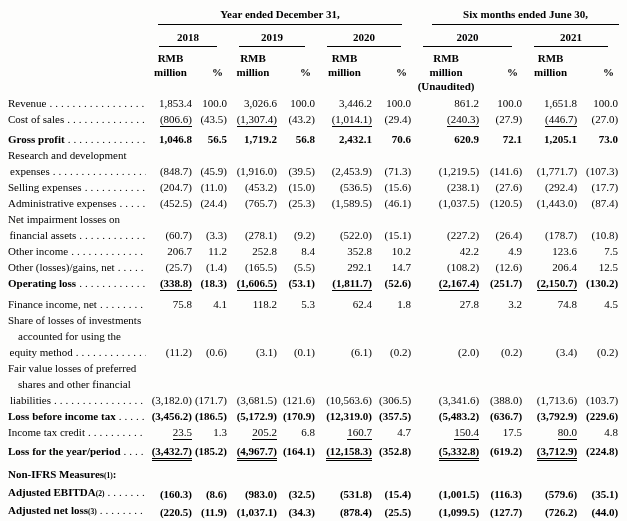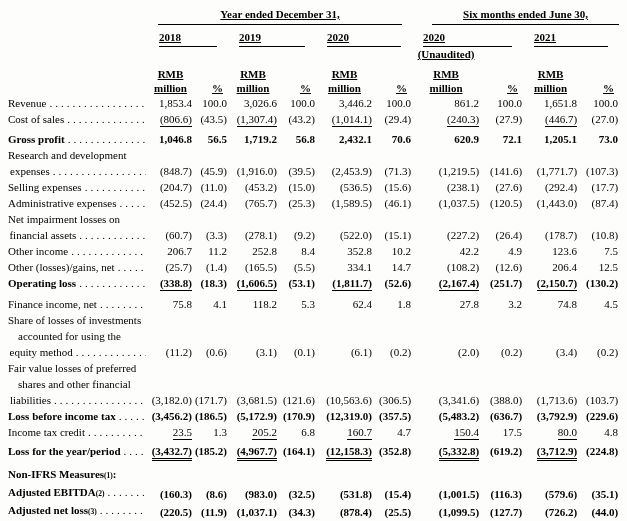--- a/index.html
+++ b/index.html
@@ -2,24 +2,24 @@
 <html><head>
 <meta charset="utf-8">
 <style>
   * { margin:0; padding:0; box-sizing:border-box; }
   html,body { background:#ffffff; }
   body { font-family:"Liberation Serif","DejaVu Serif",serif; color:#000; }
   .page { width:627px; height:521px; background:#fdfdfc; overflow:hidden; padding:6px 8px 0 8px; }
   table { border-collapse:collapse; table-layout:fixed; width:611px; }
   td { font-size:11px; line-height:16px; vertical-align:bottom; }
   
-  thead td { font-weight:bold;text-decoration:underline; }
+  thead td { font-weight:bold; }
   .gline { border-bottom:1.2px solid #000; text-align:center; padding-bottom:2px; margin:0 10px; white-space:nowrap; }
   .gline.interim { margin-left:20px; margin-right:0; }
-  .yline { border-bottom:1.2px solid #000; padding-top:4px; padding-bottom:1px; margin:0 11px; }
+  .yline { border-bottom:1.2px solid #000; text-align:center; padding-top:4px; padding-bottom:1px; margin:0 11px; }
   .rmbh { text-align:center; padding-top:4px; line-height:14px; }
   .pcth { text-align:right; padding-right:5px; line-height:14px; }
   .unaud { text-align:center; line-height:14px; padding-bottom:2px; white-space:nowrap; }
   
   .lbl { vertical-align:bottom; }
   .lline { display:flex; align-items:baseline; white-space:nowrap; }
   .lline .ind-pad { display:inline-block; width:10px; }
   .dots { flex:1 1 auto; overflow:hidden; white-space:nowrap; letter-spacing:3px; margin-left:3px; margin-right:2px; font-weight:normal; font-size:11px; }
   .val { text-align:right; white-space:nowrap; }
   .val.rmb { padding-right:1px; }
@@ -69,25 +69,20 @@
             <div class="yline">2020</div>
           </td>
         <td colspan="2">
             <div class="yline">2020</div>
           </td>
         <td colspan="2">
             <div class="yline">2021</div>
           </td>
       </tr>
       <tr>
-        <td colspan="7"></td>
-        <td class="unaud">(Unaudited)</td>
-        <td colspan="3"></td>
-      </tr>
-      <tr>
         <td></td>
         <td class="rmbh">
             <div>RMB</div>
             <div>million</div>
           </td>
         <td class="pcth">%</td>
         <td class="rmbh">
             <div>RMB</div>
             <div>million</div>
           </td>
@@ -100,20 +95,25 @@
         <td class="rmbh">
             <div>RMB</div>
             <div>million</div>
           </td>
         <td class="pcth">%</td>
         <td class="rmbh">
             <div>RMB</div>
             <div>million</div>
           </td>
         <td class="pcth">%</td>
+      </tr>
+      <tr>
+        <td colspan="7"></td>
+        <td class="unaud">(Unaudited)</td>
+        <td colspan="3"></td>
       </tr>
     </thead>
     <tbody>
         <tr>
           <td class="lbl">
             <div class="lline">
               <span>Revenue</span>
               <span class="dots">................................................................................</span>
             </div>
           </td>
@@ -266,21 +266,21 @@
           <td class="lbl">
             <div class="lline">
               <span>Other (losses)/gains, net</span>
               <span class="dots">................................................................................</span>
             </div>
           </td>
           <td class="val rmb"><span>(25.7)</span></td>
           <td class="val pct"><span>(1.4)</span></td>
           <td class="val rmb"><span>(165.5)</span></td>
           <td class="val pct"><span>(5.5)</span></td>
-          <td class="val rmb"><span>334.1</span></td>
+          <td class="val rmb"><span>292.1</span></td>
           <td class="val pct"><span>14.7</span></td>
           <td class="val rmb"><span>(108.2)</span></td>
           <td class="val pct"><span>(12.6)</span></td>
           <td class="val rmb"><span>206.4</span></td>
           <td class="val pct"><span>12.5</span></td>
         </tr>
         <tr class="b">
           <td class="lbl">
             <div class="lline">
               <span>Operating loss</span>

